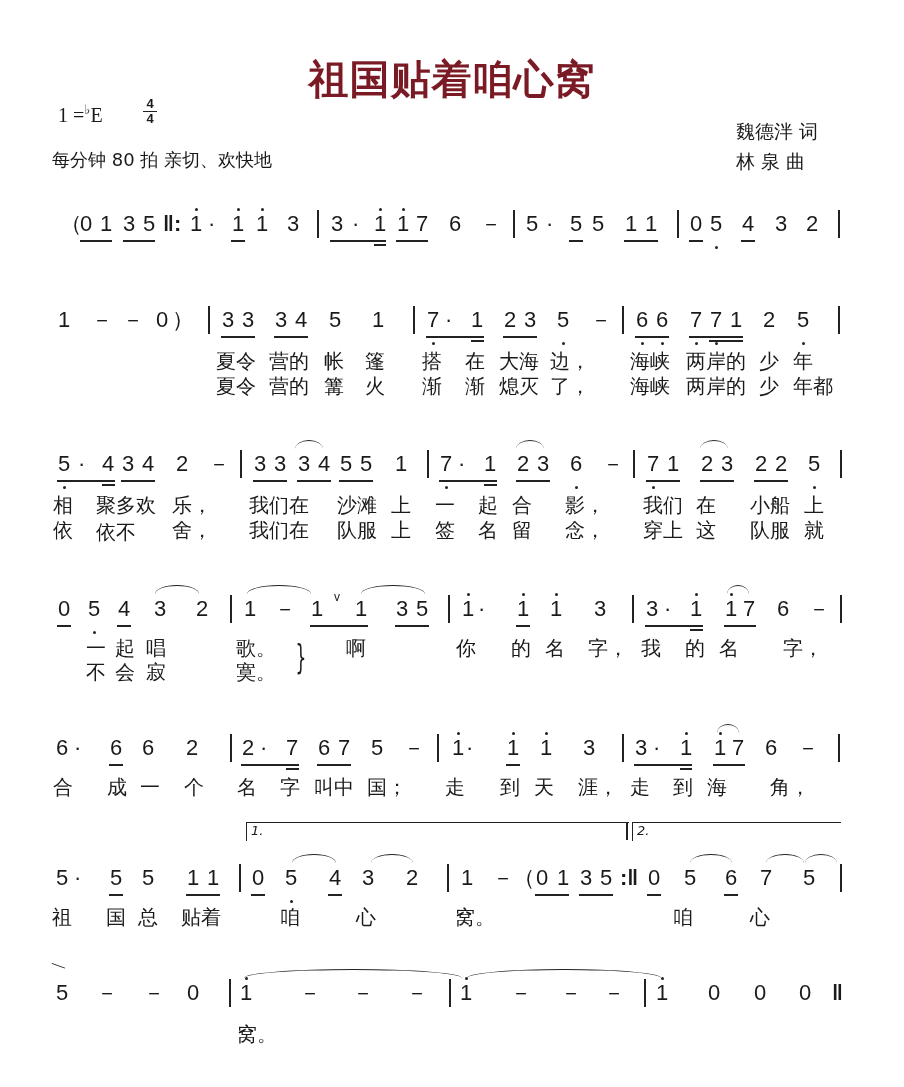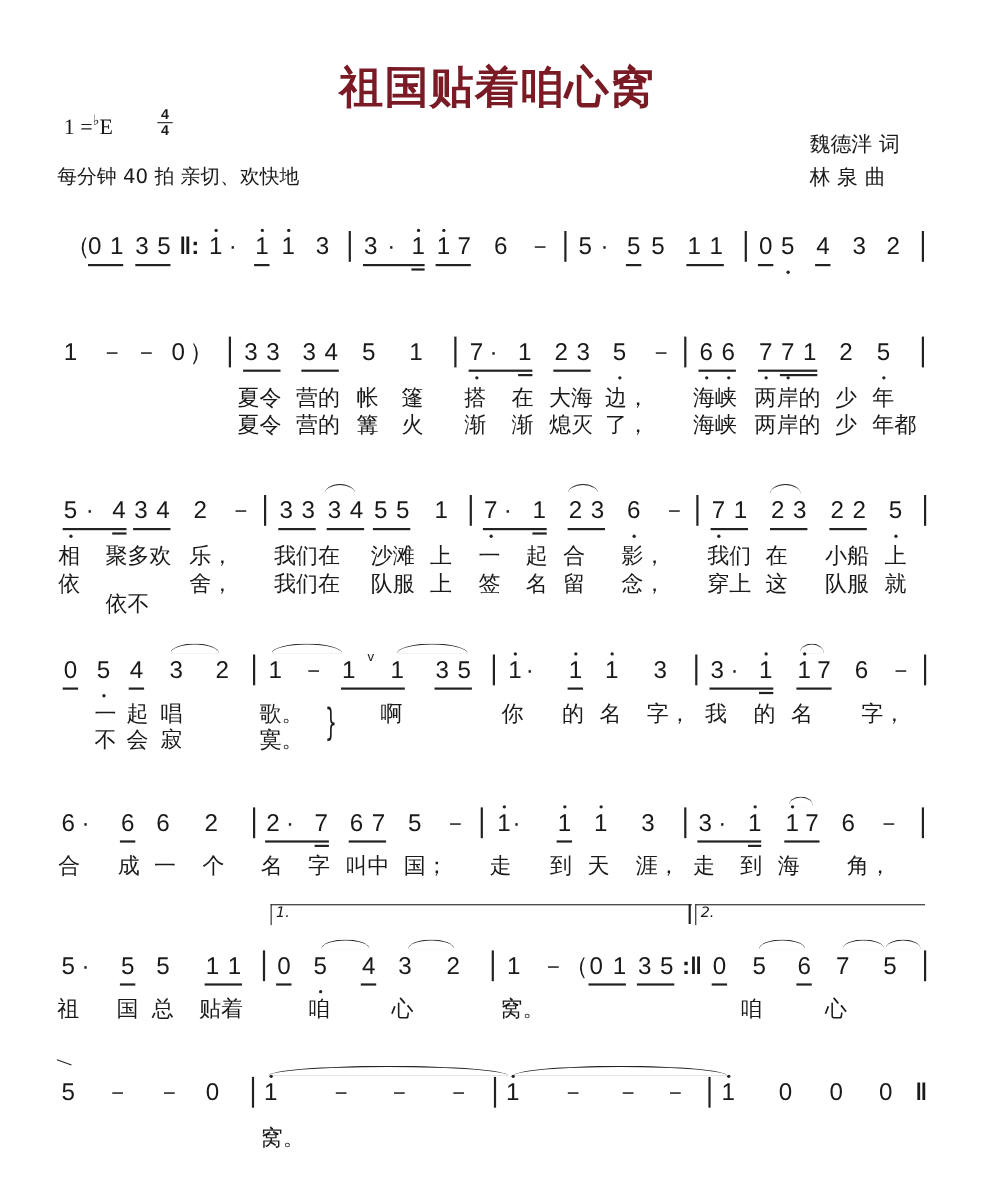--- a/index.html
+++ b/index.html
@@ -25,21 +25,21 @@
 <body>
 
 <div class="title">祖国贴着咱心窝</div>
 
 <div class="key"><span>1 =</span><span class="flat">♭</span><span>E</span></div>
 <div class="timesig">
     <div>4</div>
     <div class="line"></div>
     <div>4</div>
   </div>
-<div class="tempo">每分钟 40 拍   亲切、欢快地</div>
+<div class="tempo">每分钟 80 拍   亲切、欢快地</div>
 <div class="credits">
   <div>魏德泮 词</div>
   <div>林  泉 曲</div>
 </div>
 
 <div class="row" style="top:206px;">
   <span class="n" style="left:60px">（</span>
   <span class="n" style="left:80px">0</span>
   <span class="n" style="left:100px">1</span>
   <div class="ul" style="left:80px;width:32px"></div>
@@ -225,21 +225,21 @@
   <span class="lyric" style="left:478px;top:493px">起</span>
   <span class="lyric" style="left:512px;top:493px">合</span>
   <span class="lyric" style="left:565px;top:493px">影，</span>
   <span class="lyric" style="left:643px;top:493px">我们</span>
   <span class="lyric" style="left:696px;top:493px">在</span>
   <span class="lyric" style="left:750px;top:493px">小船</span>
   <span class="lyric" style="left:804px;top:493px">上</span>
 </div>
 <div>
   <span class="lyric" style="left:53px;top:518px">依</span>
-  <span class="lyric" style="left:96px;top:536px">依不</span>
+  <span class="lyric" style="left:96px;top:520px">依不</span>
   <span class="lyric" style="left:172px;top:518px">舍，</span>
   <span class="lyric" style="left:249px;top:518px">我们在</span>
   <span class="lyric" style="left:337px;top:518px">队服</span>
   <span class="lyric" style="left:391px;top:518px">上</span>
   <span class="lyric" style="left:435px;top:518px">签</span>
   <span class="lyric" style="left:478px;top:518px">名</span>
   <span class="lyric" style="left:512px;top:518px">留</span>
   <span class="lyric" style="left:565px;top:518px">念，</span>
   <span class="lyric" style="left:643px;top:518px">穿上</span>
   <span class="lyric" style="left:696px;top:518px">这</span>

